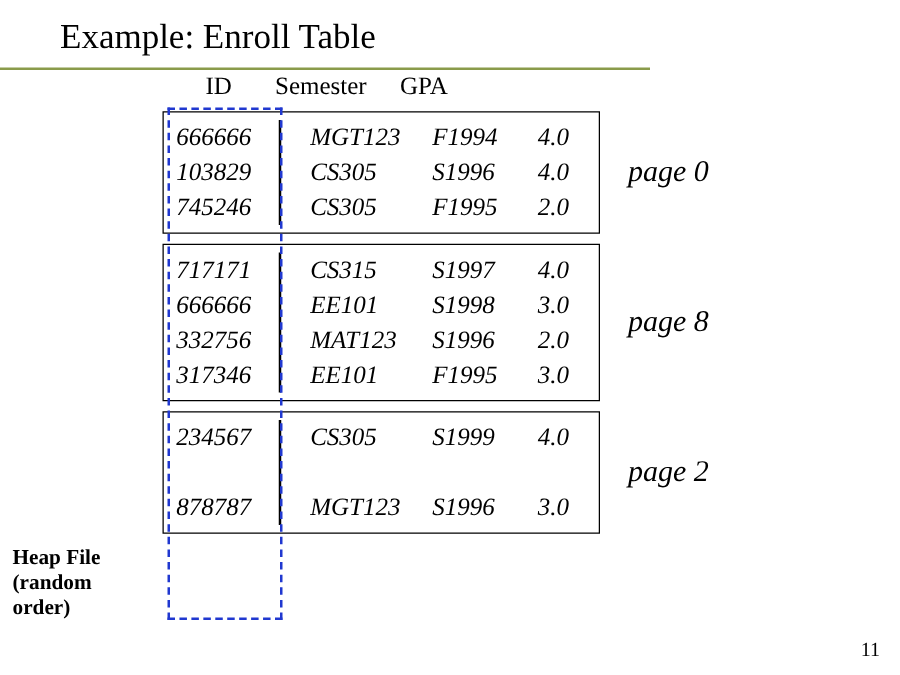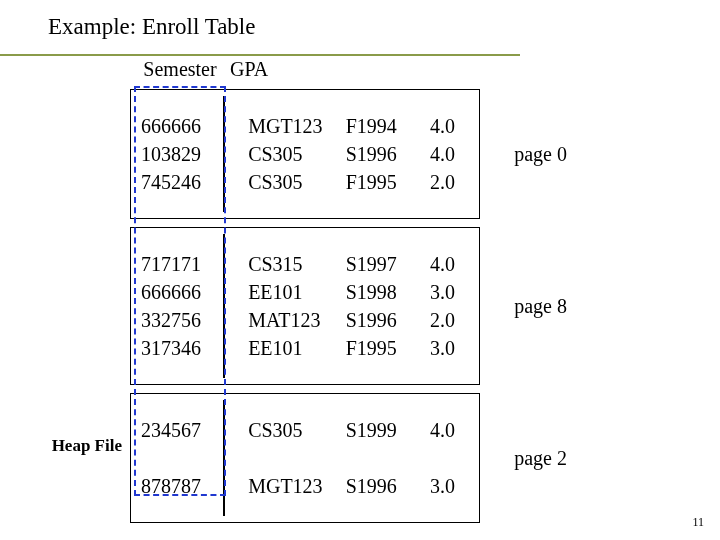--- a/index.html
+++ b/index.html
@@ -10,106 +10,108 @@
     background: #fff;
     font-family: "Times New Roman", Times, serif;
     color: #000;
     position: relative;
     overflow: hidden;
   }
   .title {
     position: absolute;
     top: 14px;
     left: 48px;
-    font-size: 23px;
+    font-size: 28px;
   }
   .title-underline {
     position: absolute;
     top: 54px;
     left: 0;
     width: 520px;
     height: 2px;
     background: #8a9b4a;
   }
   .content {
     position: absolute;
     top: 58px;
     left: 130px;
   }
   .headers {
     display: flex;
     font-size: 20px;
   }
   .h-id    { width: 90px;  text-align: center; }
   .h-crs   { width: 110px; text-align: center; }
-  .h-sem   { width: 100px; text-align: center; }
+  .h-sem   { width: 100px; }
   .h-gpa   { width: 60px;  }
   .page-box {
     border: 1px solid #000;
     margin-top: 8px;
-    padding: 22px 2px;
+    padding: 6px 2px;
     width: 350px;
     position: relative;
     font-size: 20px;
+    font-style: italic;
   }
   .row { display: flex; line-height: 28px; }
   .c-id  { width: 86px;  padding-left: 8px; }
   .c-crs { width: 108px; padding-left: 4px; margin-left: 30px; }
   .c-sem { width: 90px;  }
   .c-gpa { width: 50px;  }
   .page-label {
     position: absolute;
     top: 50%;
     right: -88px;
     transform: translateY(-50%);
-    font-size: 20px;
+    font-size: 24px;
     white-space: nowrap;
   }
   .heap-label {
     position: absolute;
     left: 10px;
     top: 436px;
     font-size: 17px;
     font-weight: bold;
-    text-align: right;
+    text-align: left;
     width: 112px;
   }
   .dashed {
     position: absolute;
     top: 86px;
     left: 134px;
     width: 92px;
     height: 410px;
     border: 2px dashed #2038d0;
     pointer-events: none;
   }
   .page-num {
     position: absolute;
     right: 16px;
     bottom: 10px;
-    font-size: 12px;
+    font-size: 16px;
   }
   .solid-vert-right {
     position: absolute;
     top: 6px;
     bottom: 6px;
     left: 92px;
     width: 2px;
     background: #000;
   }
 </style>
 </head>
 <body>
 
 <div class="title">Example: Enroll Table</div>
 <div class="title-underline"></div>
 
 <div class="content">
 
   <div class="headers">
+    <div class="h-id">ID</div>
     <div class="h-sem">Semester</div>
     <div class="h-gpa">GPA</div>
   </div>
 
   <div class="page-box">
     <div class="solid-vert-right"></div>
     <div class="row">
       <div class="c-id">666666</div>
       <div class="c-crs">MGT123</div>
       <div class="c-sem">F1994</div>
@@ -181,15 +183,16 @@
     </div>
     <div class="page-label">page 2</div>
   </div>
 
 </div>
 
 <div class="dashed"></div>
 
 <div class="heap-label">
   <div>Heap File</div>
+  <div>(random order)</div>
 </div>
 
 <div class="page-num">11</div>
 
 </body></html>

